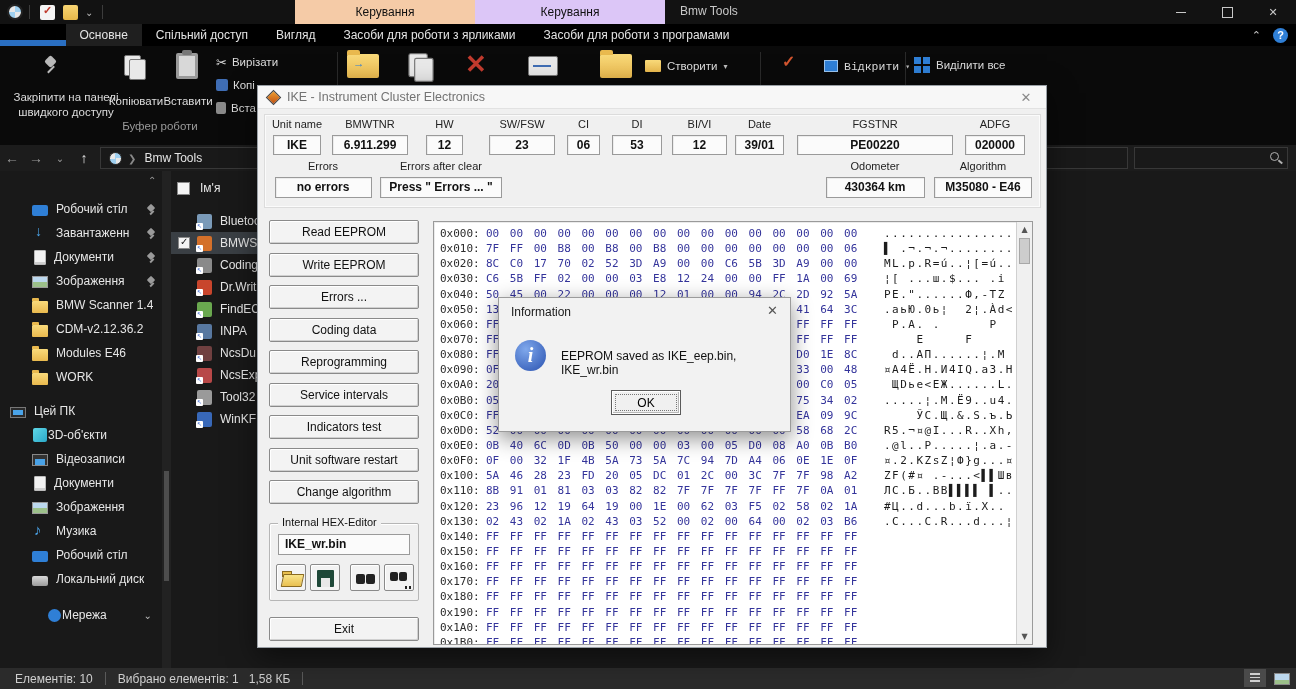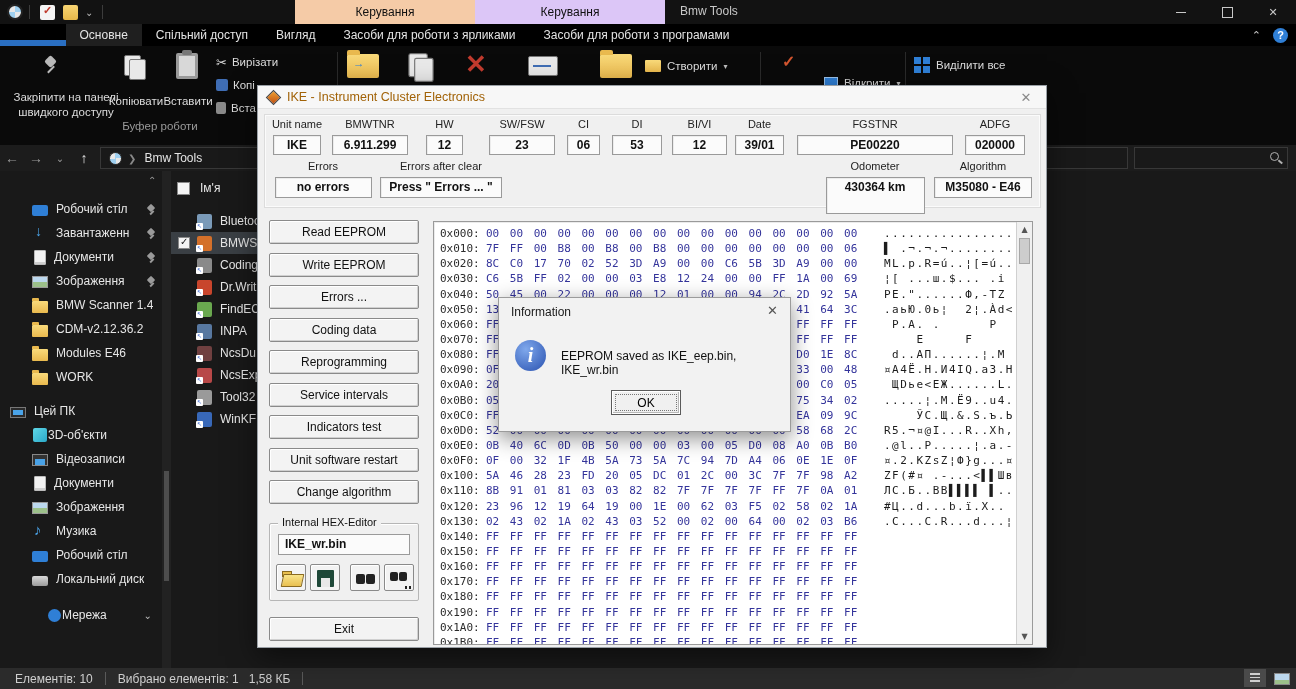--- a/index.html
+++ b/index.html
@@ -147,21 +147,21 @@
   .sv-thumb::after { content:""; position:absolute; left:4px; top:4px; width:14px; height:10px;
                      background:linear-gradient(#bcd8ee 55%, #9cc08a 55%); border:1px solid #888; }
 
   
   .ike { position:absolute; left:257px; top:85px; width:790px; height:563px; background:#f0f0f0;
          border:1px solid #9aa0a6; box-shadow:0 8px 26px rgba(0,0,0,.5); font-size:12px; color:#111; }
   .ike-title { position:absolute; left:0; top:0; right:0; height:23px; background:#f7f7f7; border-bottom:1px solid #e2e2e2;
                display:flex; align-items:center; }
   .ike-ic { width:11px; height:11px; margin:0 8px 0 10px; background:linear-gradient(135deg,#f0a030,#c05010);
             transform:rotate(45deg); border:1px solid #444; flex:none; }
-  .ike-title-text { color:#a16207; font-size:12.5px; }
+  .ike-title-text { color:#737373; font-size:12.5px; }
   .ike-close { margin-left:auto; width:40px; text-align:center; color:#8a8a8a; font-size:13px; }
   .ike-panel { position:absolute; left:6px; top:28px; width:777px; height:94px; border:1px solid #dcdcdc;
                box-shadow:inset 0 0 0 1px #fbfbfb; }
   .fld { position:absolute; text-align:center; }
   .fld-label { font-size:11px; color:#222; height:15px; }
   .fld-box { margin:2px auto 0; height:20px; line-height:18px; background:#fbfbfb; border:1px solid #9a9a9a;
              box-shadow:inset 1px 1px 0 rgba(0,0,0,.06); font-weight:bold; font-size:12px; }
   .btncol { position:absolute; left:11px; top:134px; width:150px; }
   .wbtn { height:24px; margin-bottom:8.5px; background:#f3f3f3; border:1px solid #8a8a8a; border-radius:2px;
           box-shadow:inset 1px 1px 0 #fff, inset -1px -1px 0 #d0d0d0; text-align:center; line-height:22px; font-size:12px; }
@@ -276,21 +276,21 @@
     <div class="big-x" style="left:465px; top:5px;">✕</div>
     <div class="ic-rename" style="left:528px; top:10px;"></div>
     <div class="big-folder" style="left:600px; top:8px;"></div>
     <div class="rb-top-item" style="left:645px; top:11px;">
       <span class="ic-newfolder"></span>
       <span>Створити</span>
         <span class="dd-arrow">▾</span>
     </div>
     <div class="vsep" style="left:760px;"></div>
     <div class="ic-propcheck" style="position:absolute; left:782px; top:6px;">✓</div>
-    <div class="rb-top-item" style="left:824px; top:28px;">
+    <div class="rb-top-item" style="left:824px; top:11px;font-family:Liberation Mono, monospace;">
       <span class="ic-openblue"></span>
       <span>Відкрити</span>
         <span class="dd-arrow">▾</span>
     </div>
     <div class="vsep" style="left:905px;"></div>
     <div class="rb-top-item" style="left:914px; top:10px;">
       <span class="ic-selall"></span>
       <span>Виділити все</span>
     </div>
   </div>
@@ -507,21 +507,21 @@
     <div class="fld" style="left:-12px; top:45px; width:140px;">
       <div class="fld-label">Errors</div>
       <div class="fld-box" style="width:97px; height:21px; line-height:19px;">no errors</div>
     </div>
     <div class="fld" style="left:100px; top:45px; width:152px;">
       <div class="fld-label">Errors after clear</div>
       <div class="fld-box" style="width:122px; height:21px; line-height:19px;">Press " Errors ... "</div>
     </div>
     <div class="fld" style="left:545px; top:45px; width:130px;">
       <div class="fld-label">Odometer</div>
-      <div class="fld-box" style="width:99px; height:37px; line-height:19px;">430364 km</div>
+      <div class="fld-box" style="width:99px; height:21px; line-height:19px;">430364 km</div>
     </div>
     <div class="fld" style="left:654px; top:45px; width:128px;">
       <div class="fld-label">Algorithm</div>
       <div class="fld-box" style="width:98px; height:21px; line-height:19px;">M35080 - E46</div>
     </div>
   </div>
 
   <div class="btncol" id="ike-buttons">
       <div class="wbtn">Read EEPROM</div>
       <div class="wbtn">Write EEPROM</div>

